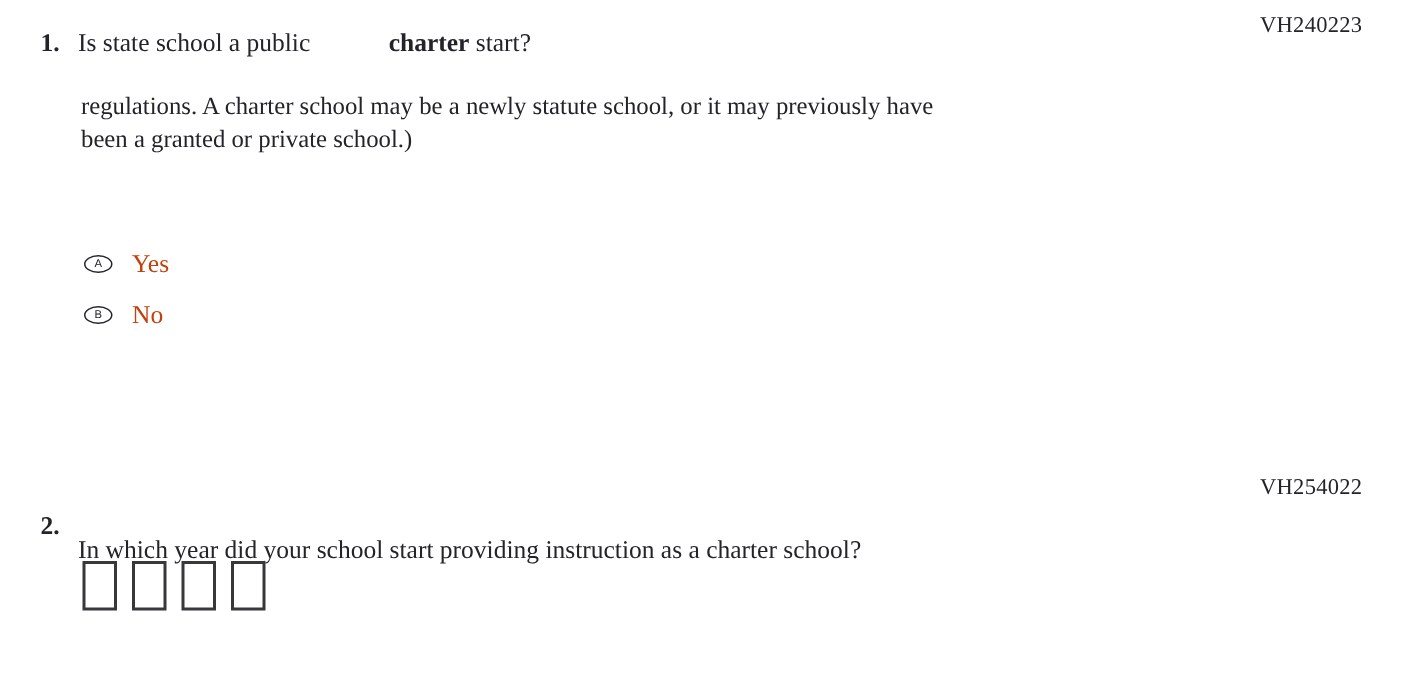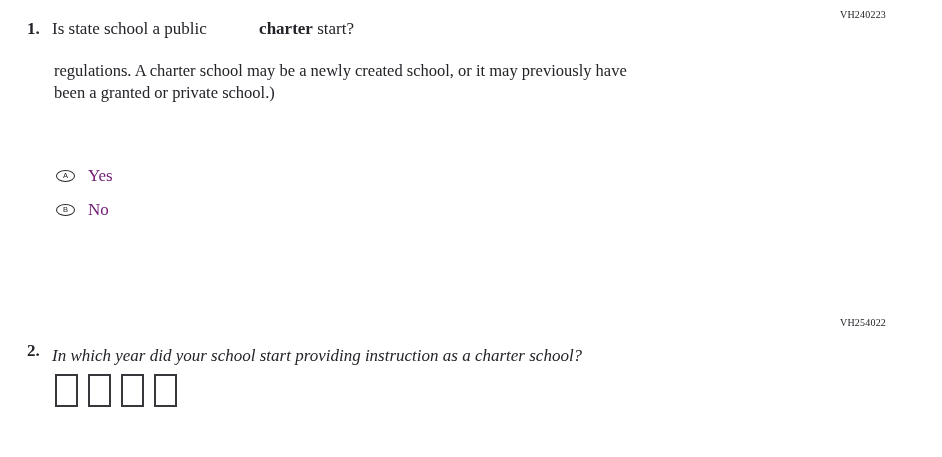--- a/index.html
+++ b/index.html
@@ -12,21 +12,21 @@
     width: 942px;
     height: 457px;
     background: #ffffff;
     font-family: "Liberation Serif", "DejaVu Serif", serif;
     color: #232329;
     overflow: hidden;
   }
   .accession-code {
     position: absolute;
     left: 840px;
-    font-size: 10px;
+    font-size: 15px;
     letter-spacing: 0.2px;
     color: #232329;
     text-align: right;
   }
   .code-q1 { top: 9px; }
   .code-q2 { top: 317px; }
 
   .q-number {
     position: absolute;
     left: 27px;
@@ -38,21 +38,21 @@
   .q2-number { top: 341px; }
 
   .q-prompt {
     position: absolute;
     left: 52px;
     font-size: 17px;
     color: #232329;
     white-space: nowrap;
   }
   .q1-prompt { top: 19px; }
-  .q2-prompt { top: 346px; font-style: italic; }
+  .q2-prompt { top: 357px; }
   .q-prompt .bold { font-weight: bold; margin-left: 48px; }
 
   .q1-note {
     position: absolute;
     left: 54px;
     top: 60px;
     font-size: 16.5px;
     line-height: 22.3px;
     color: #232329;
   }
@@ -78,21 +78,21 @@
     justify-content: center;
     font-size: 7.5px;
     line-height: 1;
     font-family: "Liberation Sans", sans-serif;
     color: #232329;
     flex: 0 0 auto;
   }
   .option-label {
     margin-left: 13px;
     font-size: 17px;
-    color: #701a75;
+    color: #c2410c;
   }
 
   .digit-boxes {
     position: absolute;
     left: 55px;
     top: 374px;
     display: flex;
     gap: 10px;
   }
   .digit-box {
@@ -107,21 +107,21 @@
 
 <div class="page">
 
   <span class="accession-code code-q1">VH240223</span>
 
   <span class="q-number q1-number">1.</span>
 
   <span class="q-prompt q1-prompt"><span>Is state school a public </span><span class="bold">charter</span><span> start?</span></span>
 
   <div class="q1-note">
-    <div>regulations. A charter school may be a newly created school, or it may previously have</div>
+    <div>regulations. A charter school may be a newly statute school, or it may previously have</div>
     <div>been a granted or private school.)</div>
   </div>
 
   <div class="option-row option-a">
     <span class="bubble">A</span>
     <span class="option-label">Yes</span>
   </div>
 
   <div class="option-row option-b">
     <span class="bubble">B</span>

